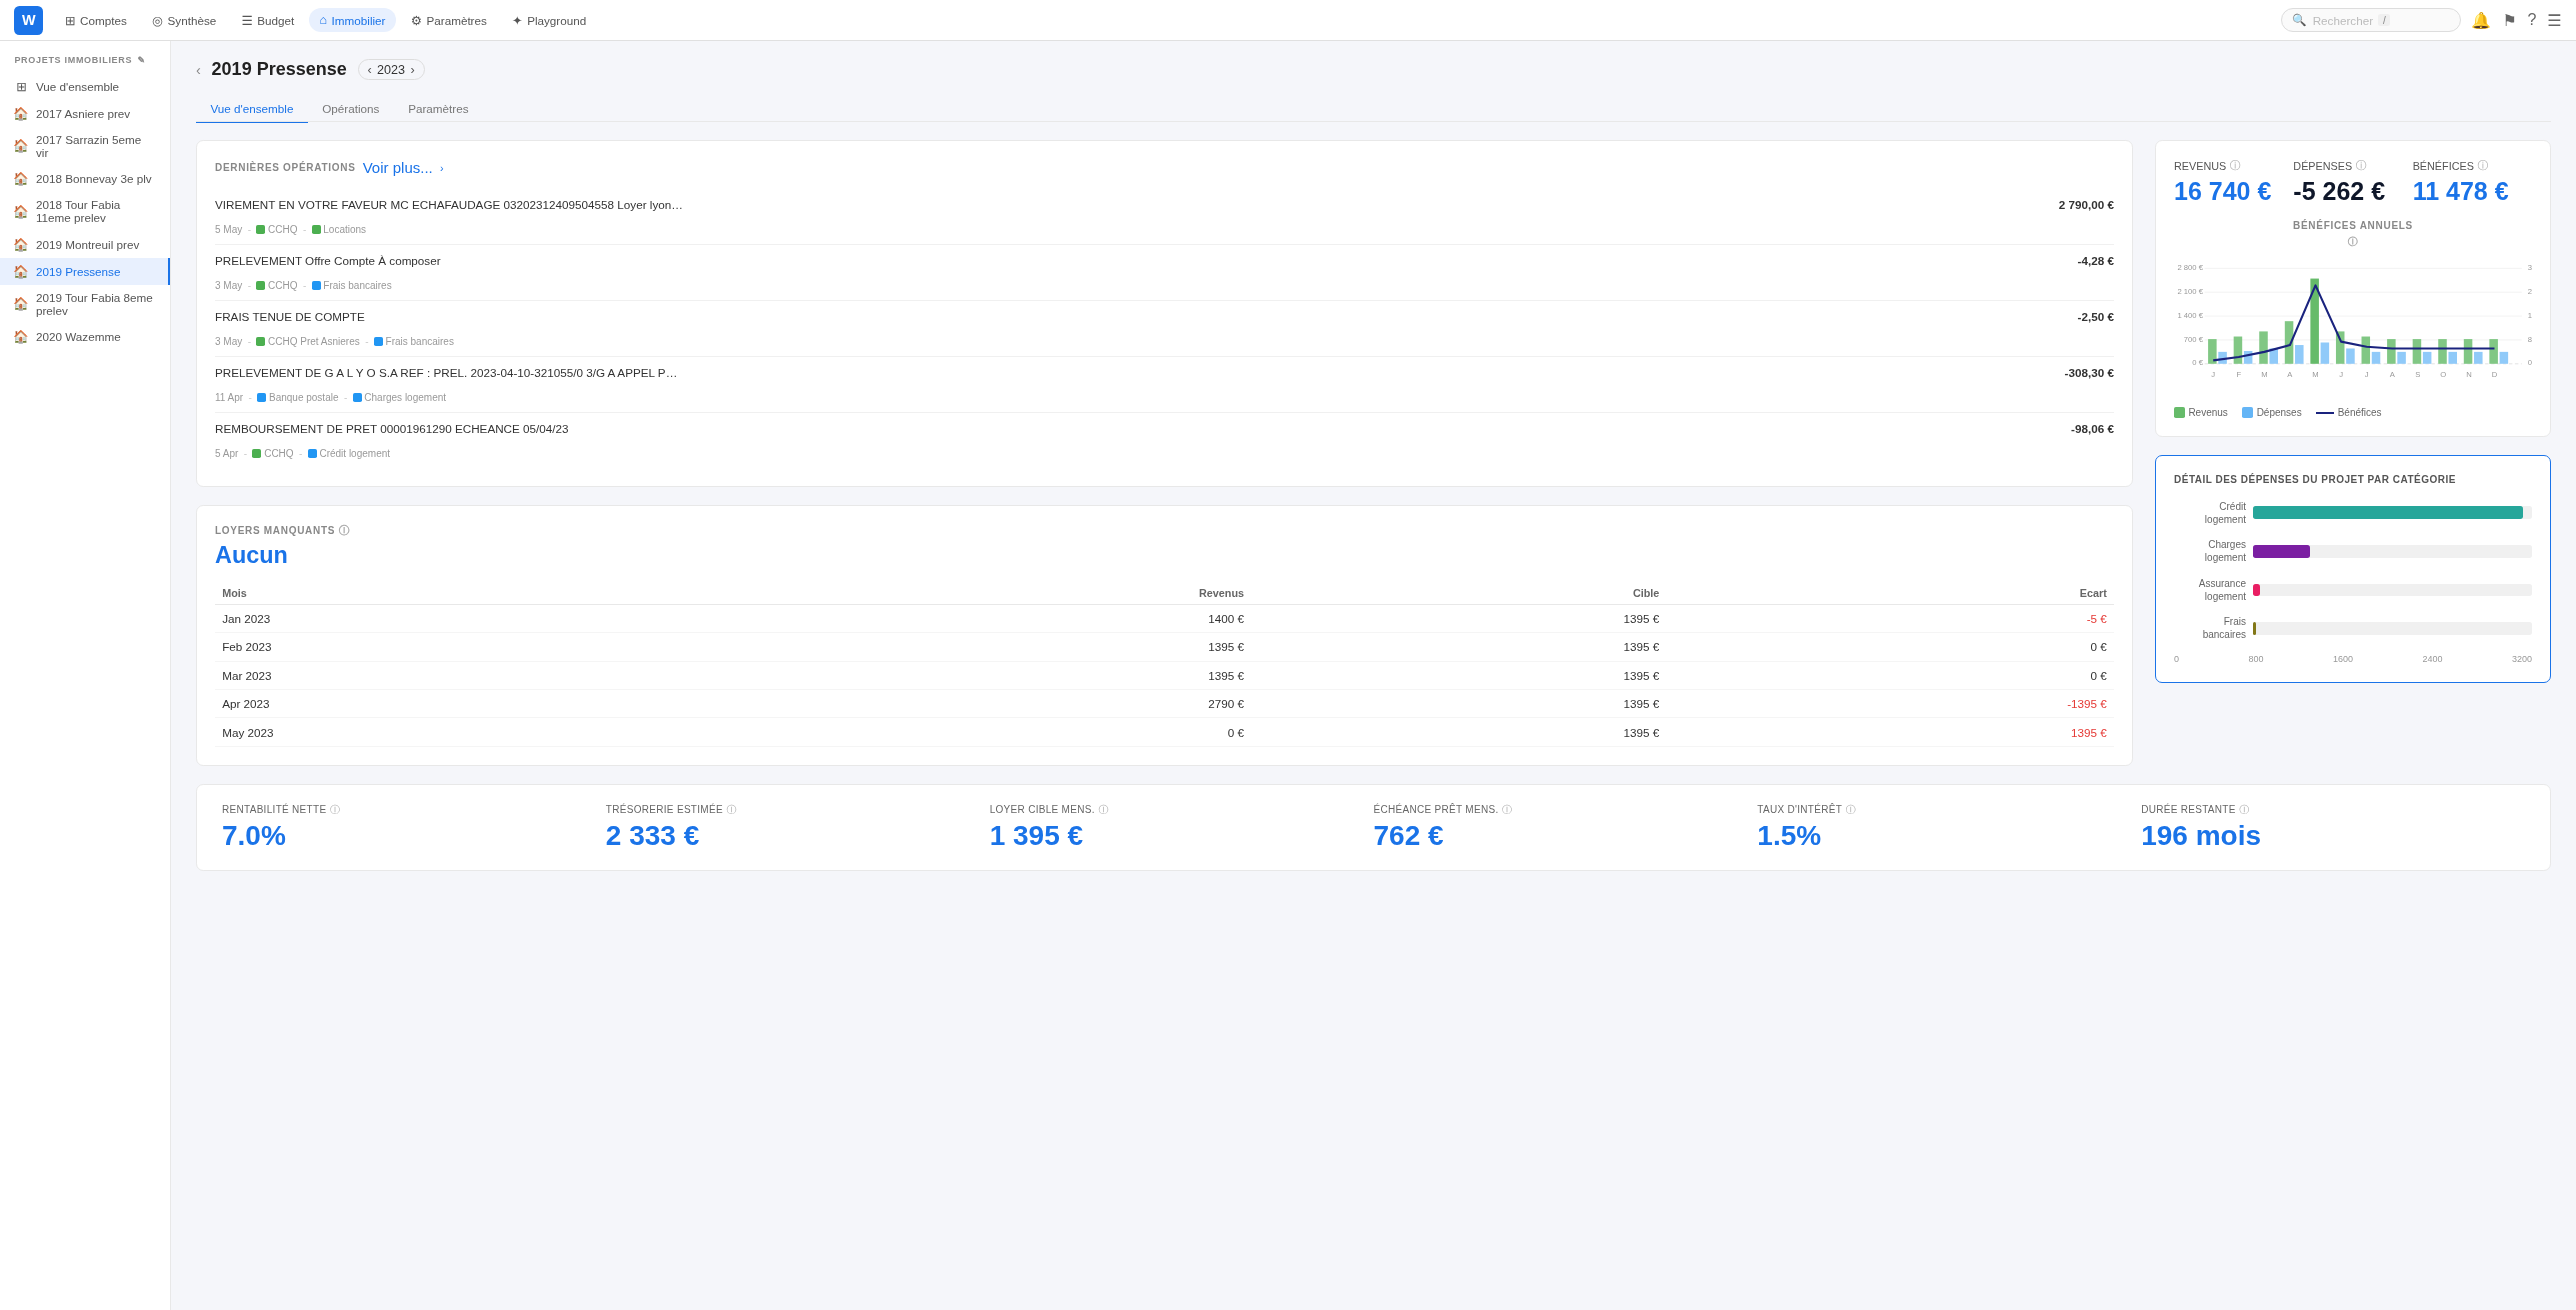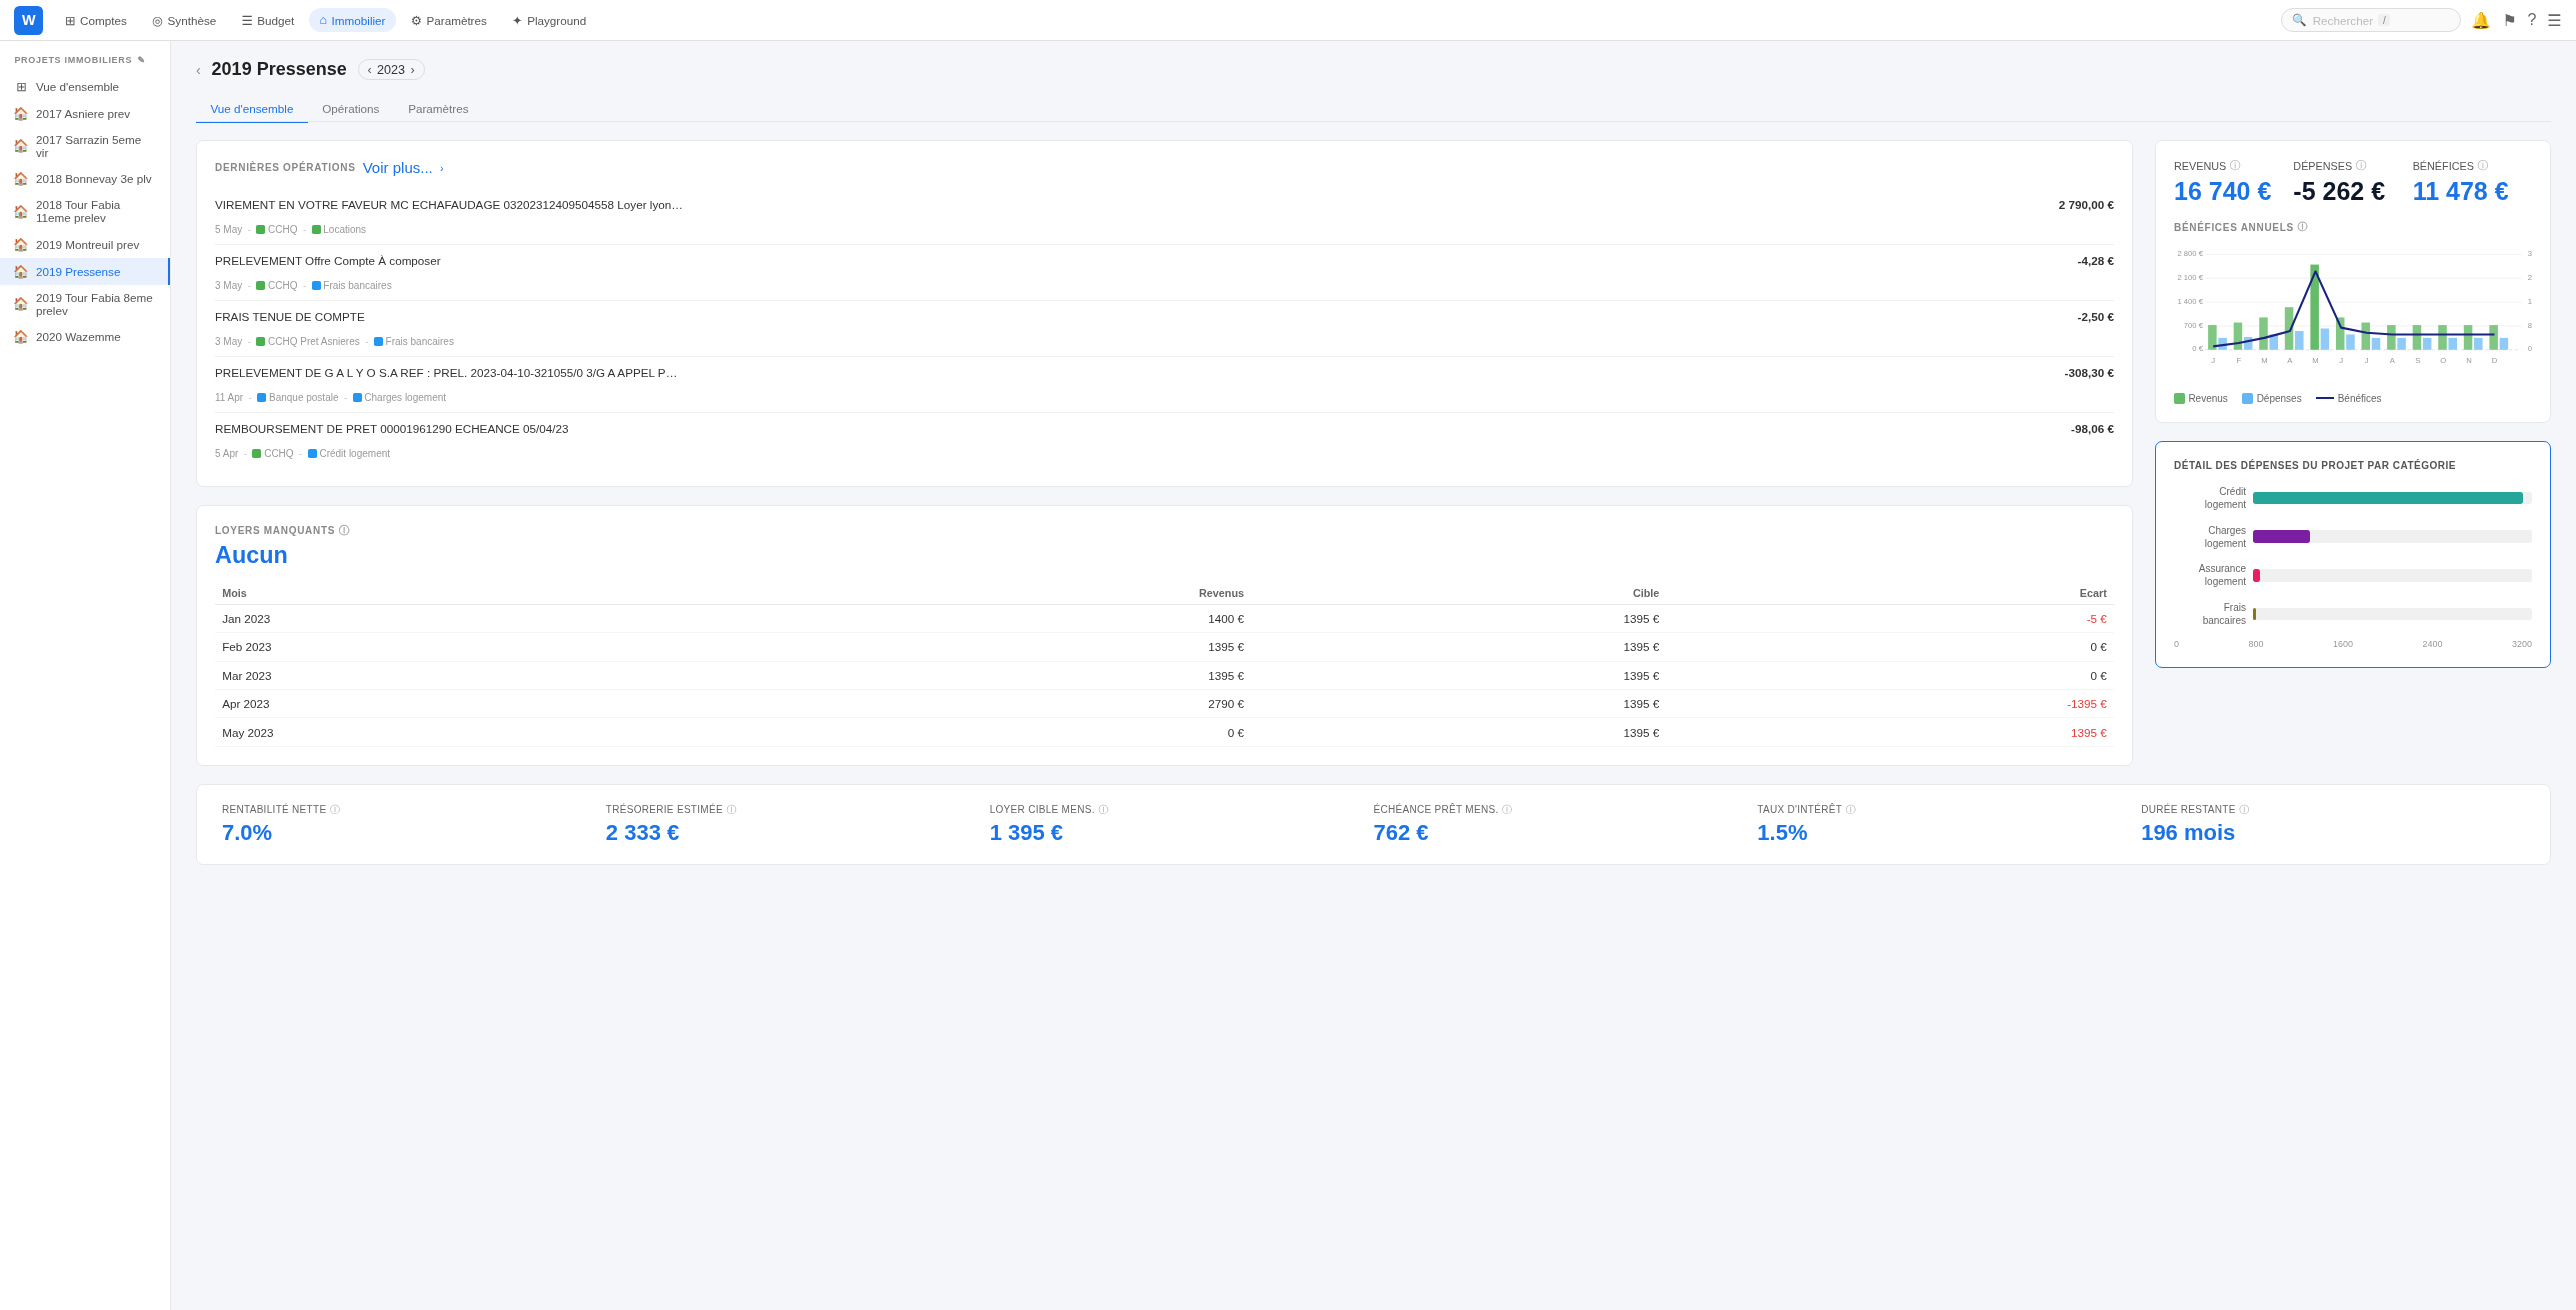--- a/index.html
+++ b/index.html
@@ -78,21 +78,21 @@
     .sep { color: #ccc; }
     .stats-row { display: flex; gap: 0; }
     .stat-item { flex: 1; }
     .stat-label { font-size: 10.8px; color: #555; margin-bottom: 3.6px; display: flex; align-items: center; gap: 3.6px; }
     .stat-info { color: #aaa; font-size: 10.8px; cursor: pointer; }
     .stat-value { font-size: 25px; font-weight: 700; color: #1a73e8; }
     .stat-value.negative { color: #0f172a; }
 
     
     .chart-section { }
-    .chart-title-row { font-size: 10px; font-weight: 700; color: #888; text-transform: uppercase; letter-spacing: 0.7px; margin-bottom: 7.2px; display: flex; align-items: center; gap: 3.6px; }
+    .chart-title-row { font-size: 10px; font-weight: 700; color: #888; text-transform: uppercase; letter-spacing: 0.7px; margin-bottom: 7.2px; display: flex; align-items: center; gap: 3.6px; flex-direction: column; }
     .chart-area { position: relative; height: 144px; }
     .chart-legend { display: flex; gap: 14.4px; margin-top: 7.2px; font-size: 10px; color: #666; }
     .legend-item { display: flex; align-items: center; gap: 3.6px; }
     .legend-dot { width: 10.8px; height: 10.8px; border-radius: 1.8px; }
     .legend-dot-green { background: #66bb6a; }
     .legend-dot-blue { background: #64b5f6; }
     .legend-line { width: 18px; height: 1.8px; background: #1a237e; }
 
     
     .loyers-section { }
@@ -112,21 +112,21 @@
     .hbar-row { display: flex; align-items: center; margin-bottom: 12.6px; gap: 7.2px; }
     .hbar-label { font-size: 10px; color: #666; width: 72px; text-align: right; flex-shrink: 0; line-height: 1.3; }
     .hbar-track { flex: 1; height: 12.6px; background: #f0f0f0; border-radius: 2.7px; position: relative; }
     .hbar-fill { height: 100%; border-radius: 2.7px; }
     .hbar-axis { display: flex; justify-content: space-between; margin-top: 5.4px; padding: 0 0; font-size: 9px; color: #999; }
 
     
     .bottom-stats { display: flex; gap: 0; background: #fff; border-radius: 7.2px; border: 0.9px solid #e8e8e8; padding: 18px 25px; margin-top: 18px; }
     .bottom-stat { flex: 1; }
     .bottom-stat-label { font-size: 10px; color: #666; margin-bottom: 3.6px; display: flex; align-items: center; gap: 3.6px; text-transform: uppercase; letter-spacing: 0.3px; }
-    .bottom-stat-value { font-size: 22px; font-weight: 700; color: #1a73e8; }
+    .bottom-stat-value { font-size: 28px; font-weight: 700; color: #1a73e8; }
 
     
     svg text { font-family: -apple-system, sans-serif; }
   </style>
 </head>
 <body>
 
 <nav class="topnav">
   <div class="topnav-logo">W</div>
 

